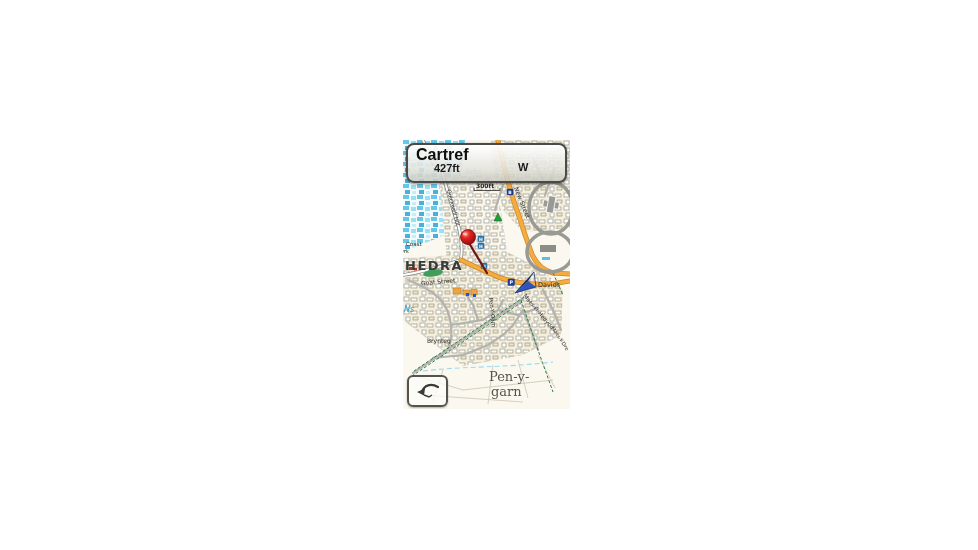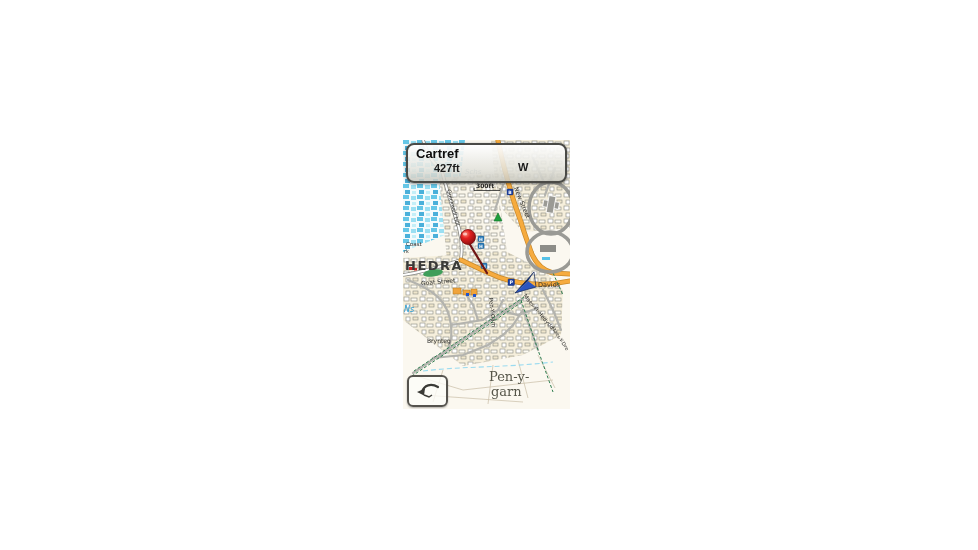--- a/index.html
+++ b/index.html
@@ -13,21 +13,21 @@
   }
   .gps-screen svg.mapcanvas{position:absolute;left:0;top:0;}
   
   .banner{
     position:absolute;left:3px;top:3px;width:157px;height:36px;
     background:linear-gradient(to bottom, rgba(255,255,255,0.95), rgba(225,225,218,0.86) 70%, rgba(200,200,192,0.86));
     border:2px solid #4a4a46;border-radius:8px;
     box-shadow:0 1px 3px rgba(0,0,0,0.45);
   }
   .banner .title{
-    position:absolute;left:8px;top:1px;font-size:13px;font-weight:bold;color:#0d0d0d;
+    position:absolute;left:8px;top:1px;font-size:16px;font-weight:bold;color:#0d0d0d;
   }
   .banner .elev{
     position:absolute;left:26px;top:17px;font-size:11px;font-weight:bold;color:#1a1a1a;
   }
   .banner .dir{
     position:absolute;left:110px;top:16px;font-size:11px;font-weight:bold;color:#1a1a1a;
   }
   
   .backbtn{
     position:absolute;left:4px;top:235px;width:37px;height:28px;

